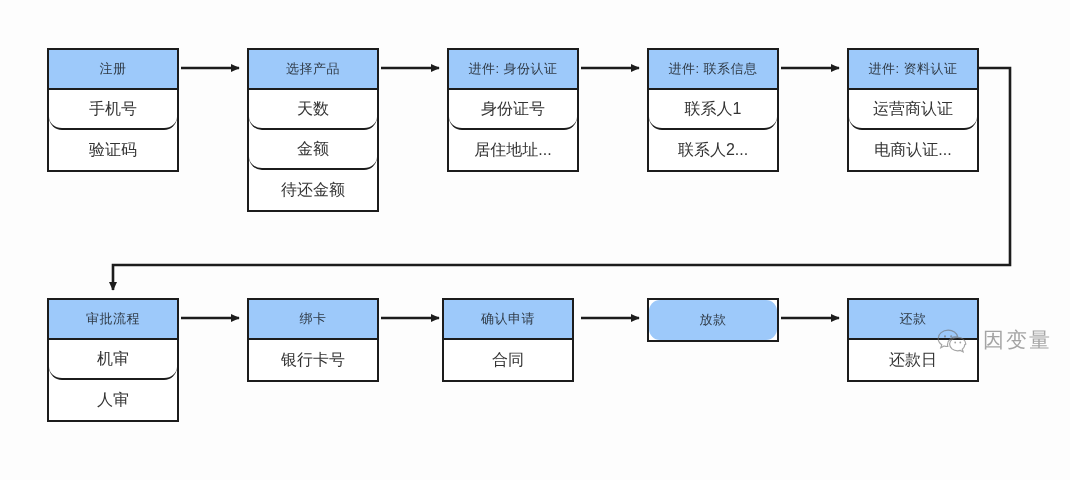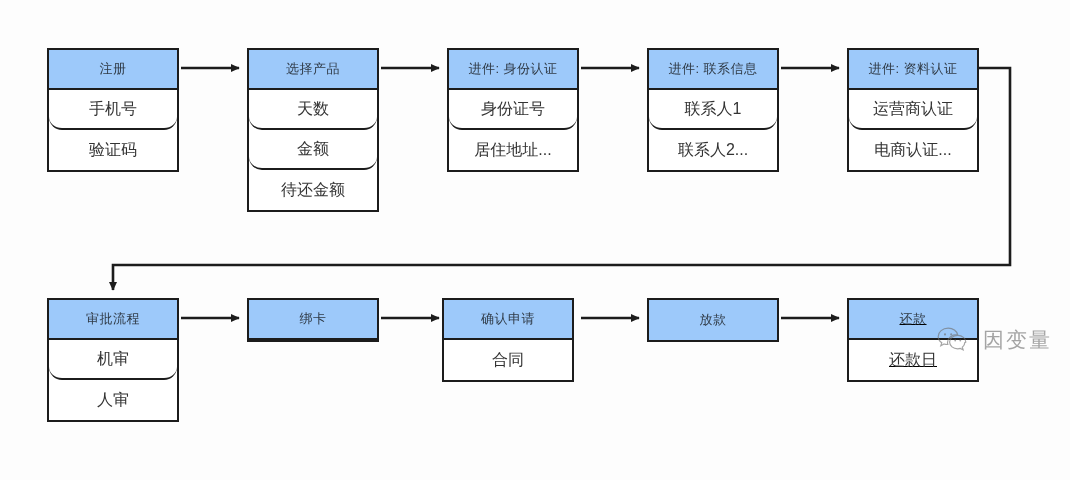--- a/index.html
+++ b/index.html
@@ -50,20 +50,21 @@
     justify-content: center;
     box-sizing: border-box;
     color: #2f3a46;
     font-size: 13px;
     letter-spacing: 0.5px;
     white-space: nowrap;
   }
 
   .node.no-rows .node-header {
     border-bottom: none;
+    border-radius: 11px;
   }
 
   .node-row {
     height: 40px;
     display: flex;
     align-items: center;
     justify-content: center;
     box-sizing: border-box;
     border-bottom: 2px solid #1c1c1c;
     color: #333333;
@@ -76,21 +77,21 @@
   .node-row:last-child {
     border-bottom: none;
   }
 
   
   #watermark {
     position: absolute;
     right: 18px;
     bottom: 26px;
     display: flex;
-    align-items: flex-start;
+    align-items: flex-end;
     gap: 16px;
     opacity: 0.62;
     margin-top: 8px;
   }
   #watermark .wm-label {
     font-size: 21px;
     color: #6f6f6f;
     letter-spacing: 2px;
   }
   #watermark .wm-icon {
@@ -151,29 +152,30 @@
         <div class="node-row">运营商认证</div>
         <div class="node-row">电商认证...</div>
       </div>
       <div class="node" style="left: 47px; top: 298px;">
         <div class="node-header">审批流程</div>
         <div class="node-row">机审</div>
         <div class="node-row">人审</div>
       </div>
       <div class="node" style="left: 247px; top: 298px;">
         <div class="node-header">绑卡</div>
+        <div class="node-row">银行卡号</div>
       </div>
       <div class="node" style="left: 435px; top: 298px; margin-left: 7px;">
         <div class="node-header">确认申请</div>
         <div class="node-row">合同</div>
       </div>
       <div class="node no-rows" style="left: 647px; top: 298px;">
         <div class="node-header">放款</div>
       </div>
-      <div class="node" style="left: 847px; top: 298px; text-decoration: underline;">
+      <div class="node" style="left: 847px; top: 298px;">
         <div class="node-header">还款</div>
         <div class="node-row">还款日</div>
       </div>
     </div>
 
   <div id="watermark">
     <span class="wm-icon">
       <svg viewBox="0 0 30 26" width="30" height="26" aria-hidden="true">
         <path d="M11.2 2.2C5.6 2.2 1.2 5.9 1.2 10.4c0 2.5 1.4 4.8 3.6 6.3l-1 3 3.3-1.7c1 .3 2 .5 3.1.5h.6c-.2-.6-.3-1.3-.3-2 0-4.3 4.2-7.8 9.4-7.8h.7C19.9 5 16 2.2 11.2 2.2z" fill="none" stroke="#6f6f6f" stroke-width="1.2"></path>
         <circle cx="8" cy="8.4" r="1.05" fill="#6f6f6f"></circle>

